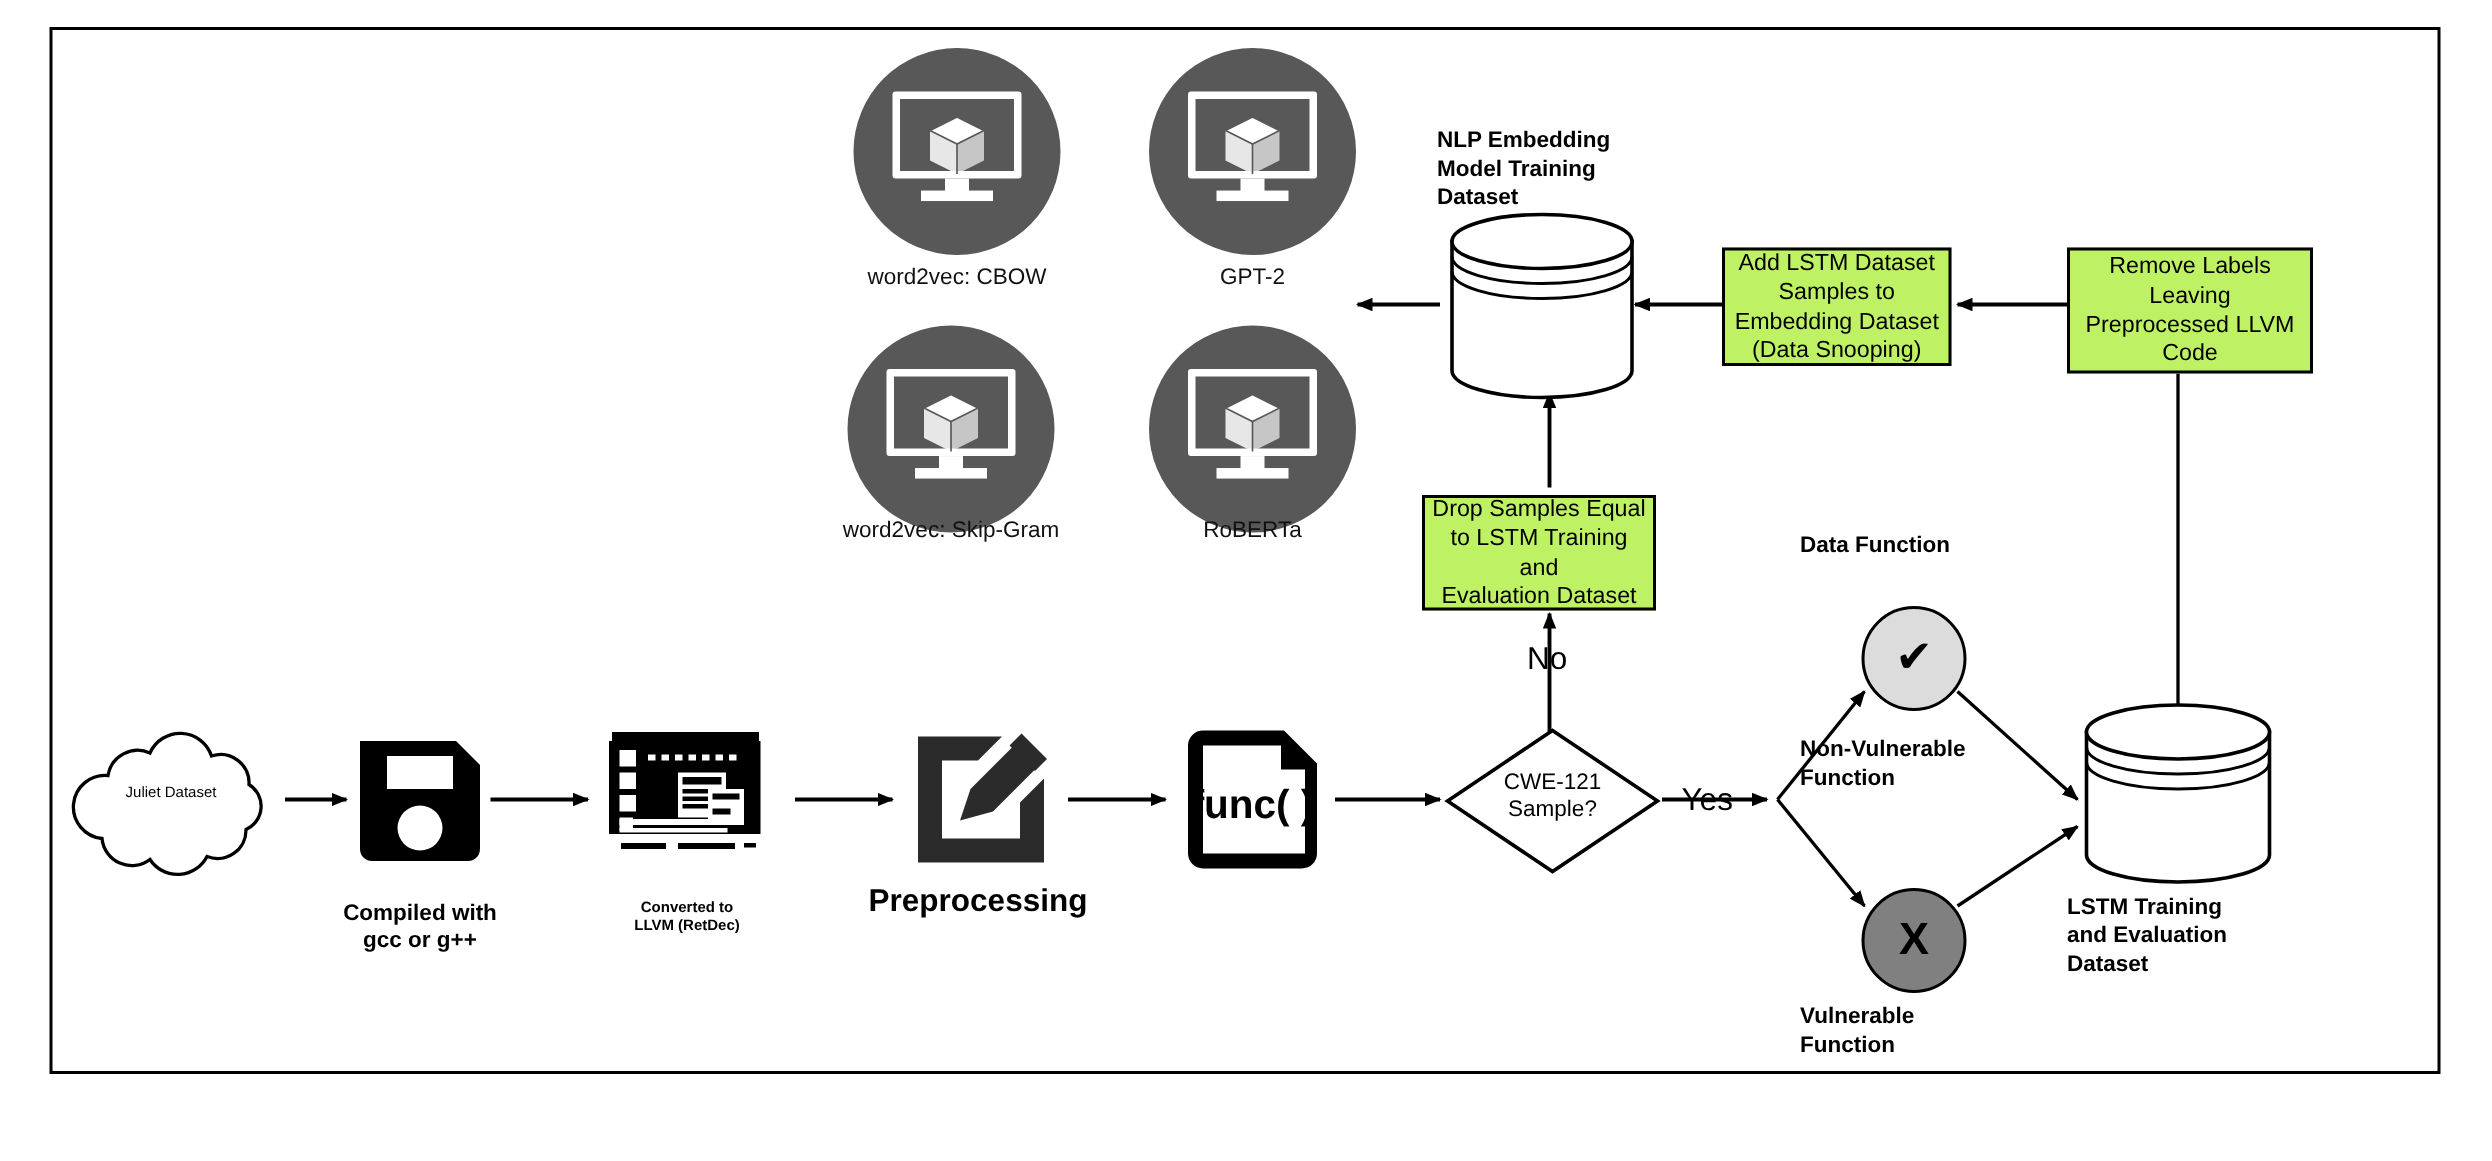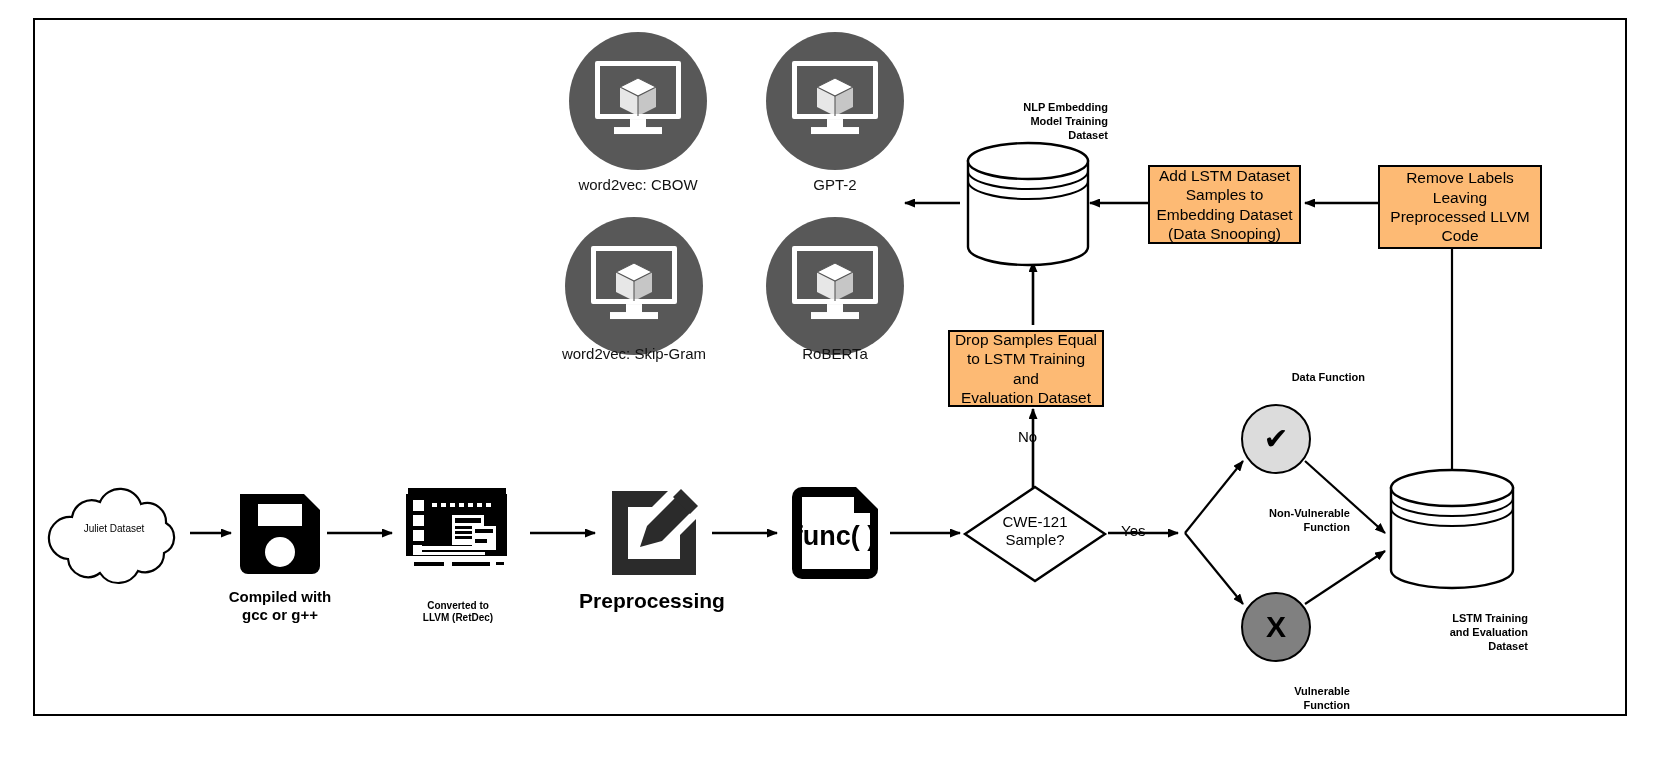--- a/index.html
+++ b/index.html
@@ -11,28 +11,28 @@
   .bold{font-weight:bold;}
   
   .modelicon{position:absolute;width:138px;height:138px;border-radius:50%;background:#585858;}
   .monitor{position:absolute;left:50%;top:50%;transform:translate(-50%,-54%);width:86px;height:74px;}
   .mon-screen{position:absolute;left:0;top:0;width:86px;height:58px;border:5px solid #fff;box-sizing:border-box;border-radius:2px;}
   .mon-neck{position:absolute;left:50%;transform:translateX(-50%);top:58px;width:16px;height:9px;background:#fff;}
   .mon-base{position:absolute;left:50%;transform:translateX(-50%);top:66px;width:48px;height:7px;background:#fff;}
   .cube{position:absolute;left:50%;top:48%;transform:translate(-50%,-50%);}
   .modelcap{position:absolute;width:200px;text-align:center;font-size:15px;color:#111;}
   
-  .box{position:absolute;border:2px solid #000;background:#fdba74;box-sizing:border-box;display:flex;align-items:center;justify-content:center;text-align:center;font-size:15.5px;line-height:1.25;white-space:pre-line;padding:2px 4px;}
+  .box{position:absolute;border:2px solid #000;background:#bef264;box-sizing:border-box;display:flex;align-items:center;justify-content:center;text-align:center;font-size:15.5px;line-height:1.25;white-space:pre-line;padding:2px 4px;}
   
   .cyl{position:absolute;}
-  .dlabel{position:absolute;text-align:right;font-weight:bold;font-size:11px;line-height:1.25;white-space:pre-line;margin-top:16px;}
+  .dlabel{position:absolute;text-align:left;font-weight:bold;font-size:15px;line-height:1.25;white-space:pre-line;}
   .circ-lab{position:absolute;border-radius:50%;border:2px solid #000;display:flex;align-items:center;justify-content:center;}
   .ok{background:#dcdcdc;}
   .bad{background:#808080;}
-  .edgetxt{position:absolute;font-size:15px;}
+  .edgetxt{position:absolute;font-size:21px;}
   svg{overflow:visible;}
 </style>
 </head>
 <body>
 
 <div id="canvas">
   <div id="frame"></div>
 
   <svg class="abs" style="left:0;top:0;width:1661px;height:774px;">
     <defs>
@@ -161,21 +161,21 @@
              A17,17 0 0 1 126,66 A19,19 0 0 1 100,84 A22,22 0 0 1 62,86
              A20,20 0 0 1 30,72 A19,19 0 0 1 34,30 Z" fill="#fff" stroke="#000" stroke-width="2.2"></path>
   </svg>
   <div class="lbl" style="left:44px;top:523px;width:140px;font-size:10px;">Juliet Dataset</div>
 
   <svg class="abs" style="left:234px;top:488px;" width="92" height="92" viewBox="0 0 92 92">
     <path d="M6,6 L70,6 L86,22 L86,78 A8,8 0 0 1 78,86 L14,86 A8,8 0 0 1 6,78 Z" fill="#000"></path>
     <rect x="24" y="16" width="44" height="22" fill="#fff"></rect>
     <circle cx="46" cy="64" r="15" fill="#fff"></circle>
   </svg>
-  <div class="lbl bold" style="left:200px;top:588px;width:160px;font-size:15px;">Compiled with
+  <div class="lbl bold" style="left:200px;top:600px;width:160px;font-size:15px;">Compiled with
 gcc or g++</div>
 
   <svg class="abs" style="left:400px;top:484px;" width="116" height="96" viewBox="0 0 116 96">
     <rect x="8" y="4" width="98" height="6" fill="#000"></rect>
     <rect x="100" y="10" width="7" height="62" fill="#000"></rect>
     <rect x="6" y="10" width="94" height="62" fill="#000"></rect>
     <rect x="13" y="16" width="11" height="11" fill="#fff"></rect>
     <rect x="13" y="31" width="11" height="11" fill="#fff"></rect>
     <rect x="13" y="46" width="11" height="11" fill="#fff"></rect>
     <rect x="13" y="61" width="9" height="9" fill="#fff"></rect>

